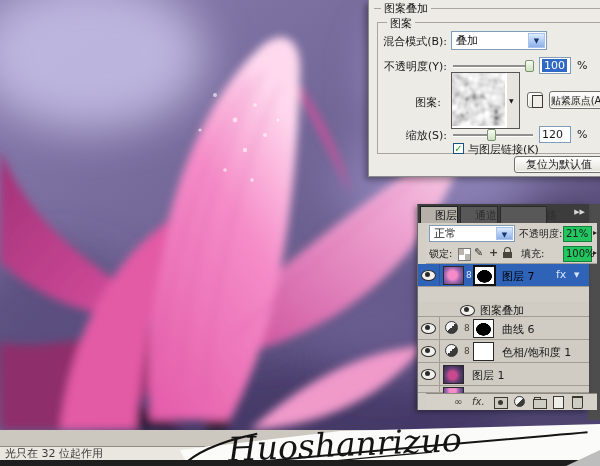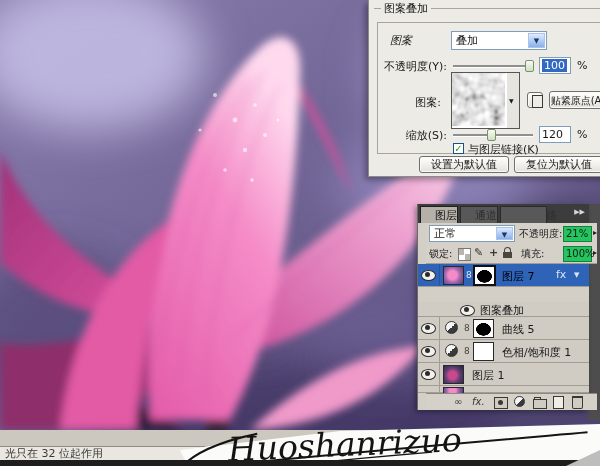--- a/index.html
+++ b/index.html
@@ -138,22 +138,23 @@
         <circle cx="252" cy="180" r="1.8"></circle>
         <circle cx="278" cy="120" r="1.5"></circle>
     </g>
   </svg>
 
   <div class="abs" id="pattern-dialog">
     <div class="abs grouptop" style="left:5px;top:8px;width:235px;"></div>
     <span class="abs legend" style="left:12px;top:1px;">图案叠加</span>
 
     <div class="abs group" style="left:8px;top:22px;width:232px;height:130px;"></div>
-    <span class="abs legend" style="left:18px;top:33px;font-style:italic;">图案</span>
-
+    <span class="abs legend" style="left:18px;top:16px;">图案</span>
+
+    <span class="abs rlabel" style="left:0;top:34px;width:78px;">混合模式(B):</span>
     <div class="abs combo" style="left:82px;top:31px;width:96px;height:19px;">
       <span>叠加</span>
       <span class="combo-arrow">▼</span>
     </div>
 
     <span class="abs rlabel" style="left:0;top:59px;width:78px;">不透明度(Y):</span>
     <div class="abs track" style="left:84px;top:65px;width:80px;">
       <div class="knob" style="left:72px;"></div>
     </div>
     <div class="abs fieldbox" style="left:170px;top:57px;width:32px;height:17px;">
@@ -191,21 +192,20 @@
     <div class="abs fieldbox" style="left:170px;top:126px;width:32px;height:17px;">
       <span>120</span>
     </div>
     <span class="abs" style="left:208px;top:128px;">%</span>
 
     <div class="abs cb" style="left:84px;top:143px;">
       <span>✓</span>
     </div>
     <span class="abs" style="left:99px;top:142px;">与图层链接(K)</span>
 
-    <div class="abs btn" style="left:50px;top:156px;width:90px;height:17px;">设置为默认值</div>
     <div class="abs btn" style="left:145px;top:156px;width:90px;height:17px;">复位为默认值</div>
   </div>
 
   <div class="abs" id="dock-strip"></div>
 
   <div class="abs" id="layers-panel">
     <div class="abs tabbar">
       <div class="tab active" style="left:2px;">图层</div>
       <div class="tab dim" style="left:42px;">通道</div>
       <div class="tab dim" style="left:82px;padding-left:45px;">路径</div>
@@ -254,21 +254,21 @@
       <span class="eye" style="left:42px;top:3px;"></span>
       <span class="abs" style="left:62px;top:1px;">图案叠加</span>
     </div>
     <div class="abs lrow" style="top:113px;height:23px;">
       <div class="eyewell">
           <span class="eye" style="left:3px;top:6px;"></span>
         </div>
       <span class="adjicon" style="left:27px;top:4px;"></span>
       <span class="linkchar" style="left:46px;top:6px;">8</span>
       <div class="thumb t-mask-blob" style="left:55px;top:2px;"></div>
-      <span class="abs" style="left:84px;top:5px;">曲线 5</span>
+      <span class="abs" style="left:84px;top:5px;">曲线 6</span>
     </div>
     <div class="abs lrow" style="top:136px;height:23px;">
       <div class="eyewell">
           <span class="eye" style="left:3px;top:6px;"></span>
         </div>
       <span class="adjicon" style="left:27px;top:4px;"></span>
       <span class="linkchar" style="left:46px;top:6px;">8</span>
       <div class="thumb t-mask-white" style="left:55px;top:2px;"></div>
       <span class="abs" style="left:84px;top:5px;">色相/饱和度 1</span>
     </div>

